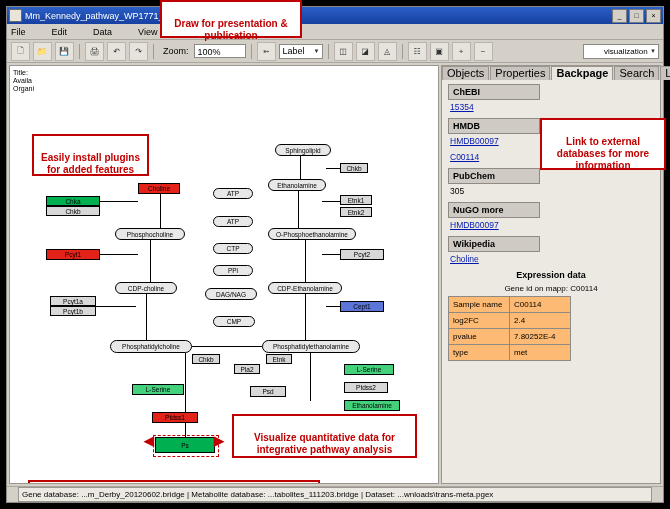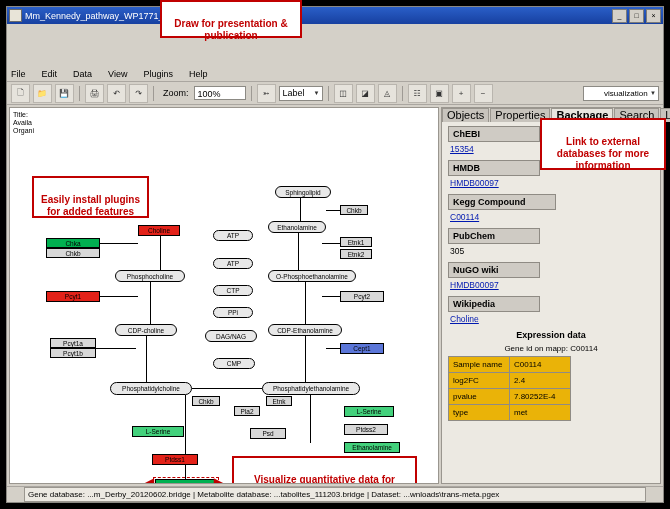--- a/index.html
+++ b/index.html
@@ -25,21 +25,21 @@
     color:#fff;font-size:9px;white-space:nowrap;overflow:hidden;flex:1 1 auto;
   }
   .tb-buttons{display:flex;gap:2px;}
   .tb-btn{
     width:13px;height:12px;background:#d4d0c8;border:1px solid #7a7a7a;
     font-size:7px;line-height:11px;text-align:center;color:#000;
   }
   
   .menubar{
     height:15px;background:#d4d0c8;border-bottom:1px solid #aaa6a0;
-    display:flex;align-items:center;padding-left:4px;gap:16px;flex:0 0 auto;margin-top:42px;
+    display:flex;align-items:center;padding-left:4px;gap:26px;flex:0 0 auto;
   }
   .menubar span{font-size:9px;color:#000;}
   
   .toolbar{
     height:22px;background:#d4d0c8;border-bottom:1px solid #aaa6a0;
     display:flex;align-items:center;padding:0 4px;gap:3px;flex:0 0 auto;
   }
   .tbtn{
     width:17px;height:17px;border:1px solid #b9b5ae;background:#e6e3dc;
     display:flex;align-items:center;justify-content:center;font-size:8px;color:#333;
@@ -84,26 +84,26 @@
   .dbhead{
     background:#cfcbc4;border:1px solid #8f8b84;font-weight:bold;font-size:9px;
     padding:2px 4px;width:82px;margin-bottom:2px;
   }
   .dblink{color:#0018b0;text-decoration:underline;font-size:8.5px;margin:0 0 6px 2px;}
   .dbplain{font-size:8.5px;margin:0 0 6px 2px;color:#000;}
   .exprtitle{font-weight:bold;font-size:9px;margin:6px 0 4px 0;text-align:center;}
   .geneid{font-size:8px;margin-bottom:3px;text-align:center;}
   table.exprtable{border-collapse:collapse;font-size:8px;}
   table.exprtable td{
-    border:1px solid #8f8b84;padding:1px 4px;background:#eab308;height:13px;min-width:52px;margin-left:44px;
+    border:1px solid #8f8b84;padding:1px 4px;background:#fdba74;height:13px;min-width:52px;margin-left:44px;
   }
   
   .statusbar{
     height:15px;background:#d4d0c8;border-top:1px solid #aaa6a0;display:flex;
-    align-items:center;padding:0 17px;flex:0 0 auto;
+    align-items:center;padding:0 11px;flex:0 0 auto;
   }
   .statusbar .sfield{
     font-size:8px;border:1px solid #9a968f;background:#ece9e2;padding:1px 3px;
     white-space:nowrap;overflow:hidden;height:11px;line-height:11px;
   }
   
   .canvasinfo{position:absolute;left:3px;top:3px;font-size:7px;color:#000;line-height:8px;}
   
   .node{
     position:absolute;box-sizing:border-box;border:1px solid #000;
@@ -338,27 +338,26 @@
         <div class="tab">Legend</div>
       </div>
       <div class="sidecontent">
 
         <div class="dbhead">ChEBI</div>
         <div class="dblink">15354</div>
 
         <div class="dbhead">HMDB</div>
         <div class="dblink">HMDB00097</div>
 
-        <div class="dbhead" style="width:98px;">Kegg Compound</div>
         <div class="dblink">C00114</div>
 
         <div class="dbhead">PubChem</div>
         <div class="dbplain">305</div>
 
-        <div class="dbhead">NuGO wiki</div>
+        <div class="dbhead">NuGO more</div>
         <div class="dblink">HMDB00097</div>
 
         <div class="dbhead">Wikipedia</div>
         <div class="dblink">Choline</div>
 
         <div class="exprtitle">Expression data</div>
         <div class="geneid">Gene id on mapp: C00114</div>
 
         <table class="exprtable">
           <tbody>

